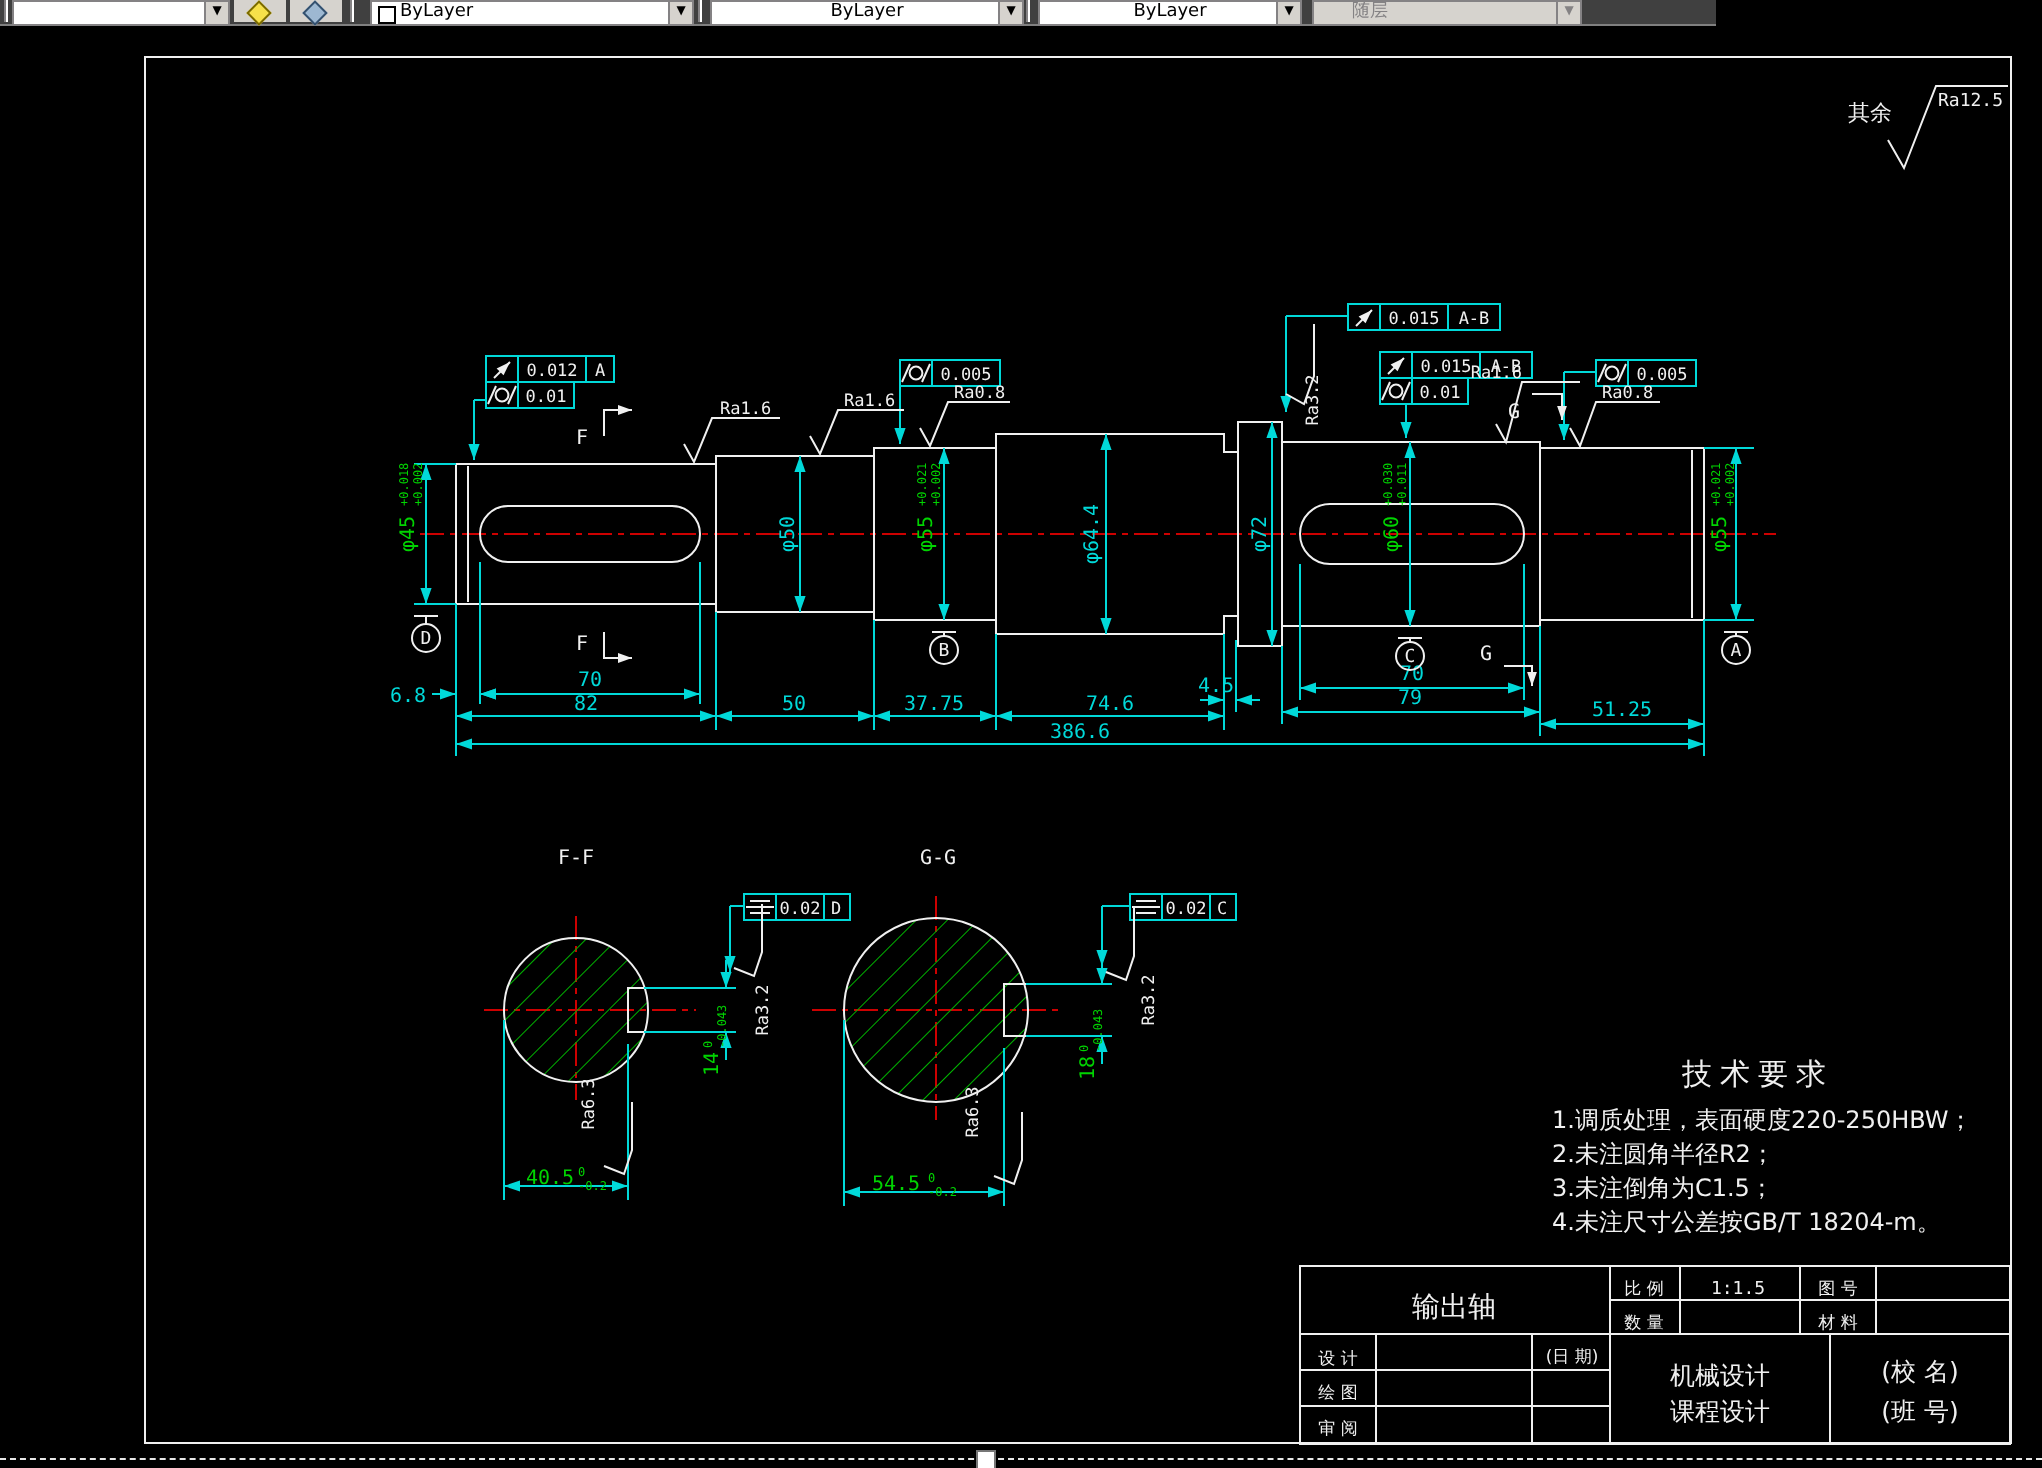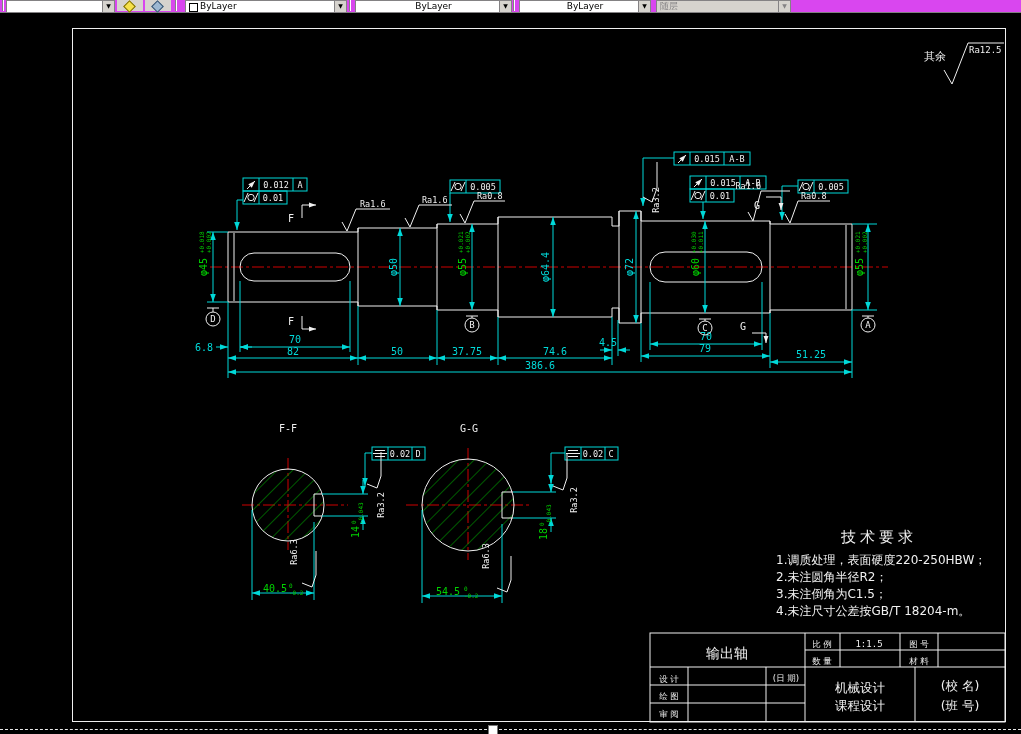--- a/index.html
+++ b/index.html
@@ -1,23 +1,23 @@
 <!DOCTYPE html>
 <html><head>
 <meta charset="utf-8">
 <style>
   html,body{margin:0;padding:0;background:#000;}
   #app{position:relative;width:1021px;height:734px;background:#000;overflow:hidden;
        font-family:"DejaVu Sans",sans-serif;}
   
-  .toolbar{position:absolute;left:0;top:0;width:1021px;height:12px;background:#d946ef;
+  .toolbar{position:absolute;left:0;top:0;width:858px;height:12px;background:#404040;
            border-bottom:1px solid #808080;}
   .combo{position:absolute;top:0;height:11px;background:#fff;border:1px solid #848284;
          font-size:9px;line-height:10px;color:#000;white-space:nowrap;overflow:hidden;}
-  .combo .lbl{position:absolute;left:3px;top:0;}
+  .combo .lbl{position:absolute;left:19px;top:0;}
   .combo .lbl.center{left:50%;transform:translateX(-50%);}
   .combo .dd{position:absolute;right:0;top:0;width:11px;height:11px;background:#d6d3ce;
              border-left:1px solid #848284;text-align:center;font-size:6px;line-height:10px;color:#000;}
   .combo.disabled{background:#d6d3ce;color:#848284;}
   .combo.disabled .dd{color:#848284;}
   .colorsq{position:absolute;left:3px;top:2px;width:7px;height:7px;background:#fff;border:1px solid #000;}
   .tbtn{position:absolute;top:0;width:26px;height:11px;background:#d6d3ce;}
   .tsep{position:absolute;top:0;width:0;height:11px;border-left:1px solid #848284;border-right:1px solid #fff;}
   .icon-diamond{position:absolute;left:8px;top:2px;width:7px;height:7px;background:#f6e14a;border:1px solid #7a6a00;transform:rotate(45deg);}
   .icon-diamond.blue{background:#9db8d2;border-color:#33506e;}

